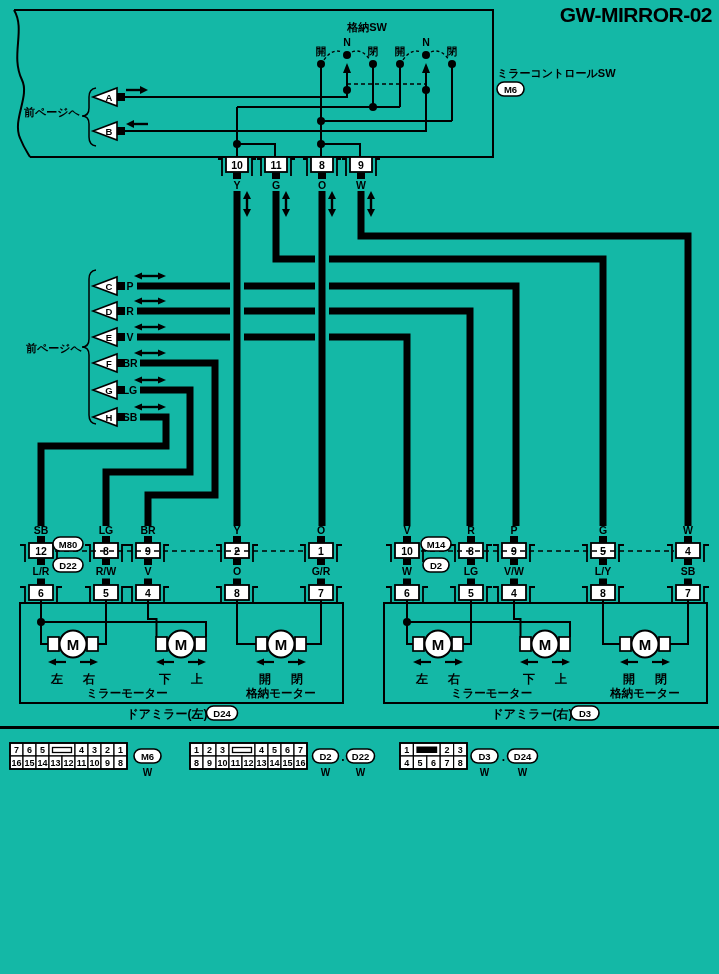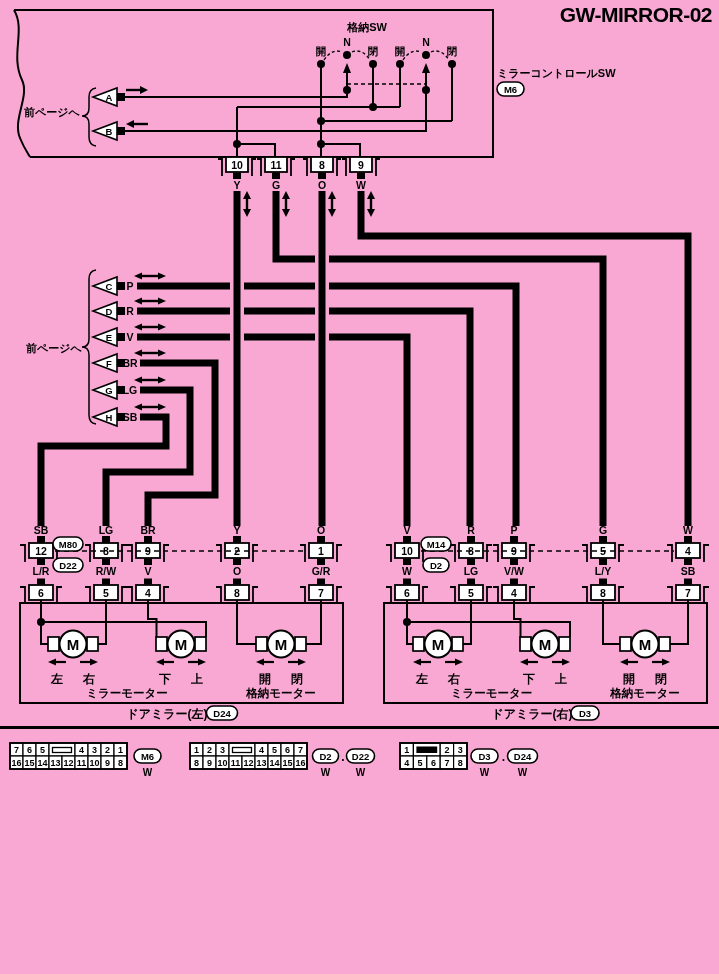--- a/index.html
+++ b/index.html
@@ -1,16 +1,16 @@
 <!DOCTYPE html>
 <html><head>
 <meta charset="utf-8">
 <style>
   html,body{margin:0;padding:0;background:#fff;}
-  .canvas{position:relative;width:719px;height:974px;background:#f9a8d4;overflow:hidden;
+  .canvas{position:relative;width:719px;height:974px;background:#14b8a6;overflow:hidden;
           font-family:"Liberation Sans","DejaVu Sans",sans-serif;}
   svg{position:absolute;left:0;top:0;}
   svg text{fill:#000;font-family:"Liberation Sans","DejaVu Sans",sans-serif;}
 </style>
 </head>
 <body>
 
 <div class="canvas">
   <svg id="wiring-svg" width="719" height="974" viewBox="0 0 719 974">
       <text x="712" y="22" font-size="21" text-anchor="end" font-weight="bold" letter-spacing="-0.5">GW-MIRROR-02</text>

